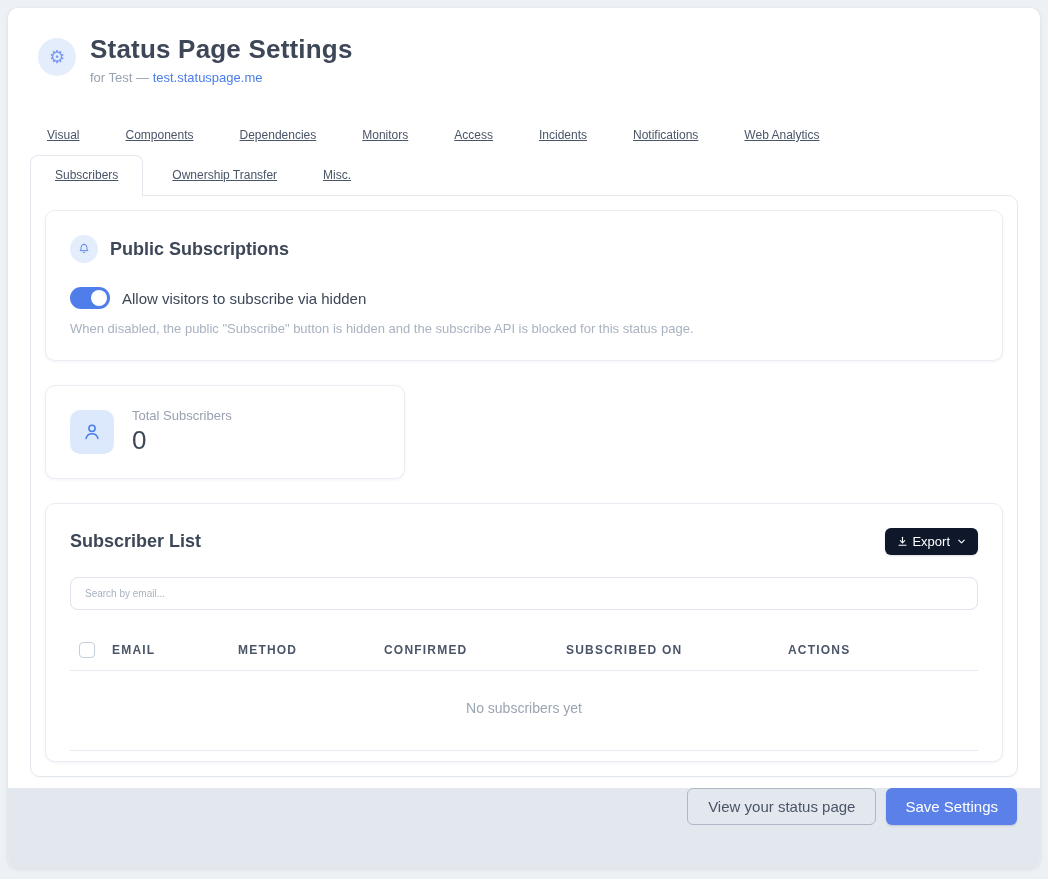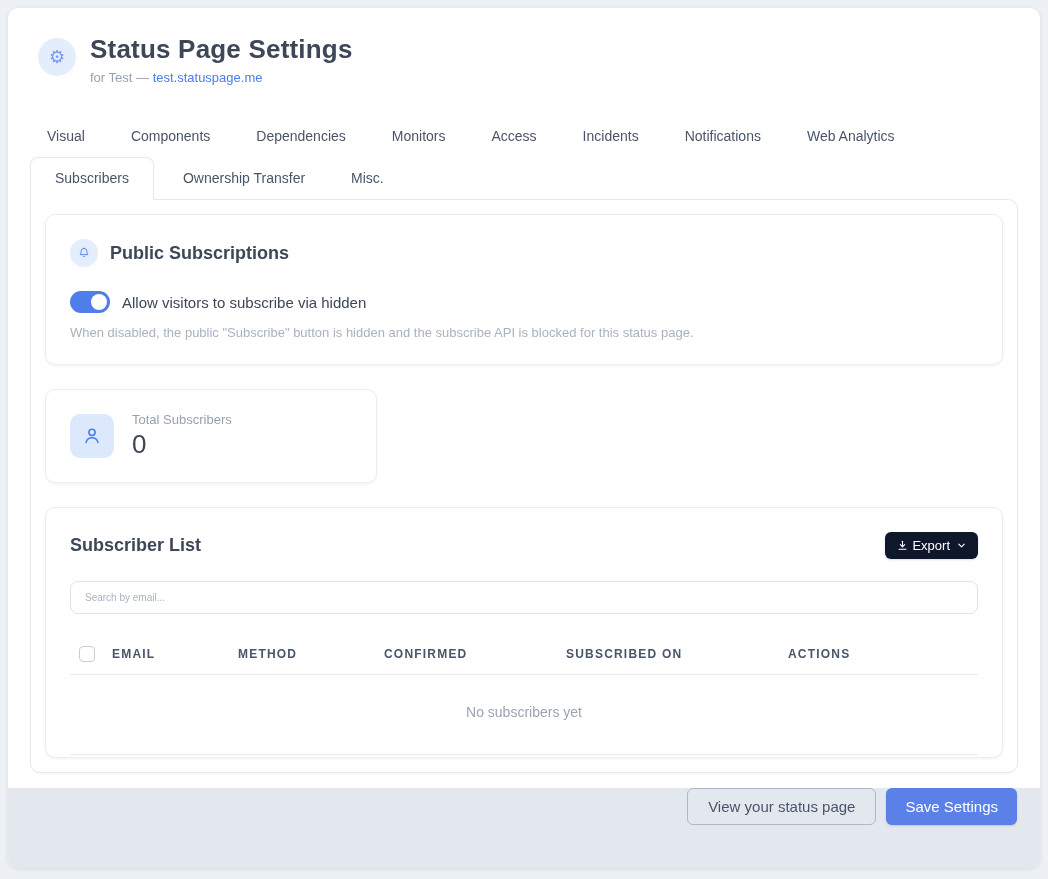--- a/index.html
+++ b/index.html
@@ -32,23 +32,23 @@
   }
   .icon-badge.gear { font-size:18px; line-height:1; }
   .header-text h1 { font-size:26px; font-weight:600; color:#3d4757; letter-spacing:.2px; }
   .subtitle { margin-top:5px; font-size:13px; color:#98a1b0; }
   .subtitle a { color:#4a7de9; text-decoration:none; }
 
   
   .tabs { margin-top:30px; }
   .tab-row { display:flex; flex-wrap:wrap; gap:0 12px; }
   .tab {
-    padding:12px 16px; font-size:14px; color:#4a5568;
+    padding:12px 16px; font-size:12px; color:#4a5568;
     background:transparent; border:1px solid transparent;
-    border-radius:8px 8px 0 0; cursor:pointer; white-space:nowrap;
+    border-radius:8px 8px 0 0; cursor:pointer; white-space:nowrap;text-decoration:underline;
   }
   .tab.active {
     background:#fff;
     border:1px solid #e4e8ef; border-bottom:none;
     position:relative; z-index:2;
     padding:12px 24px; margin-bottom:-1px;
   }
   
   .panel {
     position:relative; z-index:1;
@@ -76,33 +76,33 @@
   }
   .toggle .knob {
     position:absolute; top:3px; right:3px;
     width:16px; height:16px; border-radius:50%; background:#fff;
   }
   .toggle-label { font-size:15px; color:#3d4757; }
   .helper-text { margin-top:12px; font-size:13px; color:#a9b2c0; }
 
   
   .card.stat {
-    width:332px; margin-top:24px; padding:22px 24px;
+    width:360px; margin-top:24px; padding:22px 24px;
     display:flex; align-items:center; gap:18px;
   }
   .stat-badge {
     width:44px; height:44px; border-radius:10px;
     background:#dce8fb; display:flex; align-items:center; justify-content:center;
     flex:0 0 auto;
   }
   .stat-label { font-size:13px; color:#98a1b0; }
   .stat-value { font-size:26px; color:#3d4757; margin-top:2px; }
 
   
-  .card.list { margin-top:24px; padding:24px 24px 2px 24px; }
+  .card.list { margin-top:24px; padding:24px 24px 10px 24px; }
   .list-header { display:flex; align-items:center; justify-content:space-between; }
   .list-title { font-size:18px; font-weight:600; color:#3d4757; }
   .btn-export {
     display:inline-flex; align-items:center; gap:3px;
     background:#0f172a; color:#fff; border:none; border-radius:6px;
     font-size:13px; font-family:inherit; padding:6px 11px; cursor:pointer;
     box-shadow:0 1px 2px rgba(25,39,80,0.15);
   }
   .search-input {
     width:100%; margin-top:22px;

